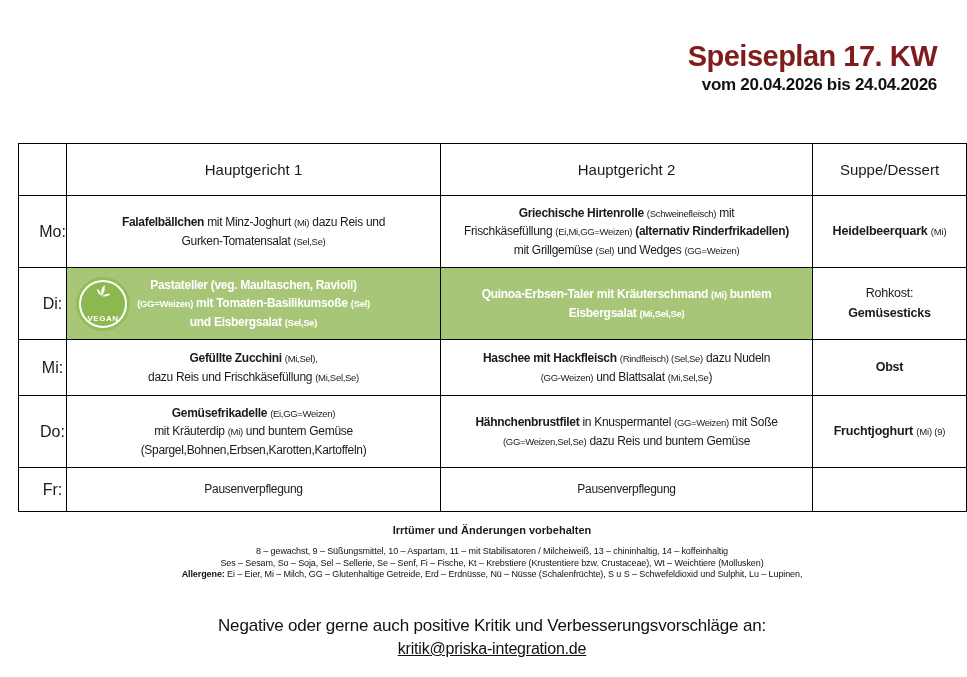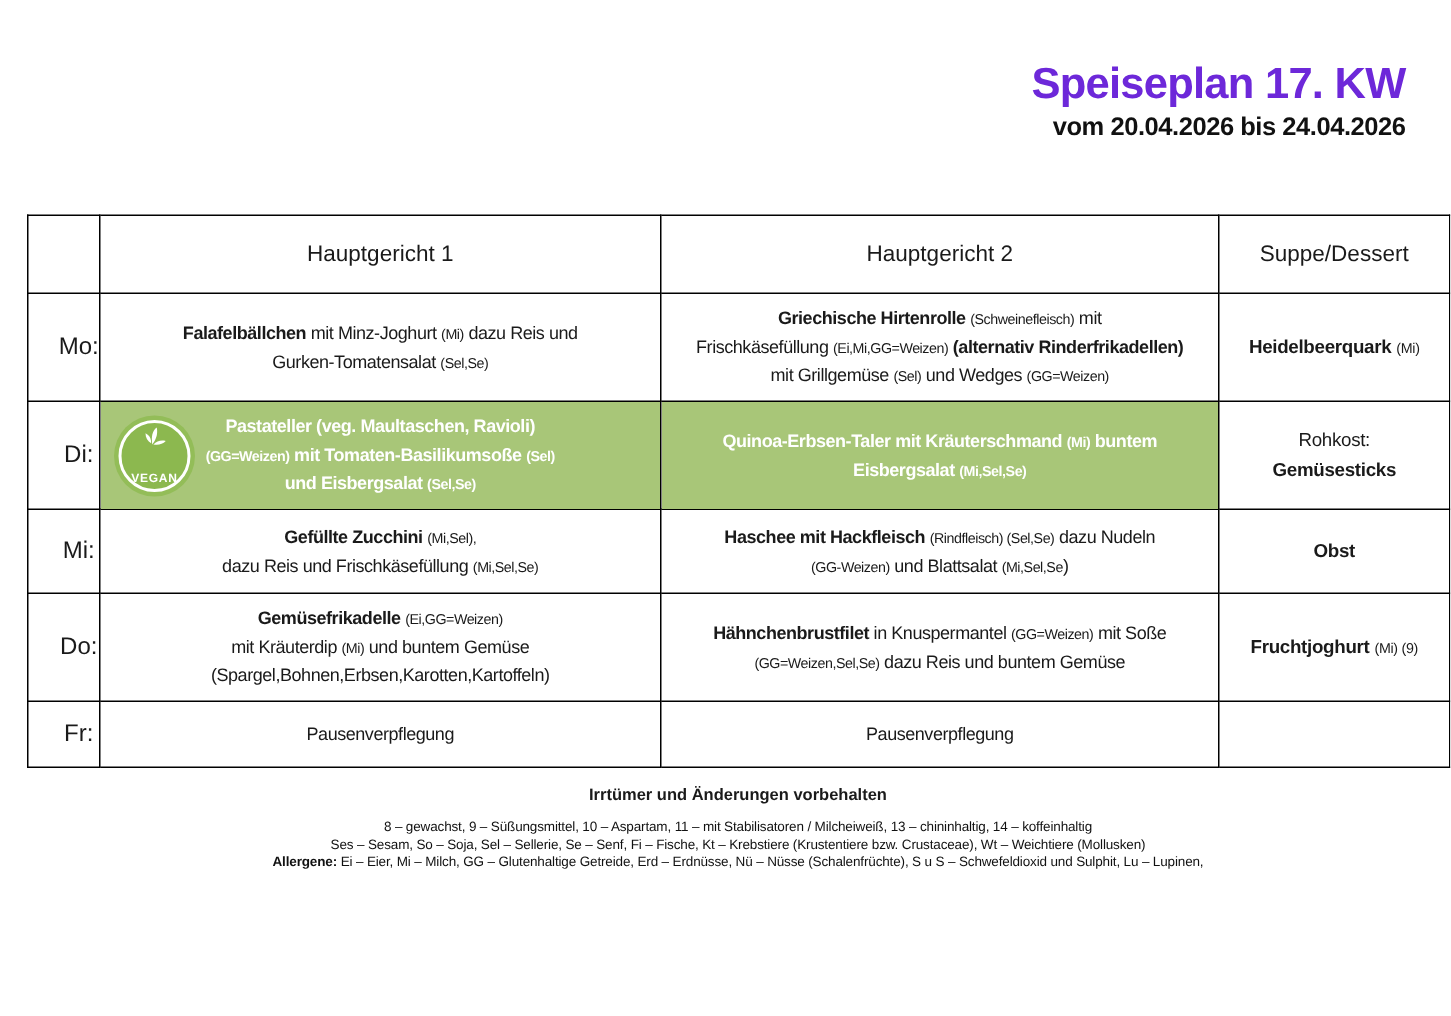--- a/index.html
+++ b/index.html
@@ -20,21 +20,21 @@
   .title-block {
     position: absolute;
     top: 40px;
     right: 30px;
     text-align: right;
   }
   .title-block h1 {
     font-size: 29px;
     font-weight: 700;
     letter-spacing: -0.5px;
-    color: #6d28d9;
+    color: #7f1d1d;
   }
   .title-block h2 {
     font-size: 17px;
     font-weight: 700;
     letter-spacing: -0.3px;
     color: #111111;
     margin-top: 2px;
   }
 
   
@@ -224,14 +224,18 @@
     </table>
 
   <div class="disclaimer">Irrtümer und Änderungen vorbehalten</div>
 
   <div class="notes">
     <div><span>8 – gewachst, 9 – Süßungsmittel, 10 – Aspartam, 11 – mit Stabilisatoren / Milcheiweiß, 13 – chininhaltig, 14 – koffeinhaltig</span></div>
     <div><span>Ses – Sesam, So – Soja, Sel – Sellerie, Se – Senf, Fi – Fische, Kt – Krebstiere (Krustentiere bzw. Crustaceae), Wt – Weichtiere (Mollusken)</span></div>
     <div><span class="seg-b">Allergene:</span><span> Ei – Eier, Mi – Milch, GG – Glutenhaltige Getreide, Erd – Erdnüsse, Nü – Nüsse (Schalenfrüchte), S u S – Schwefeldioxid und Sulphit, Lu – Lupinen,</span></div>
   </div>
 
+  <div class="feedback">
+    <div>Negative oder gerne auch positive Kritik und Verbesserungsvorschläge an:</div>
+    <a href="#">kritik@priska-integration.de</a>
+  </div>
 
 </div>
 
 </body></html>

